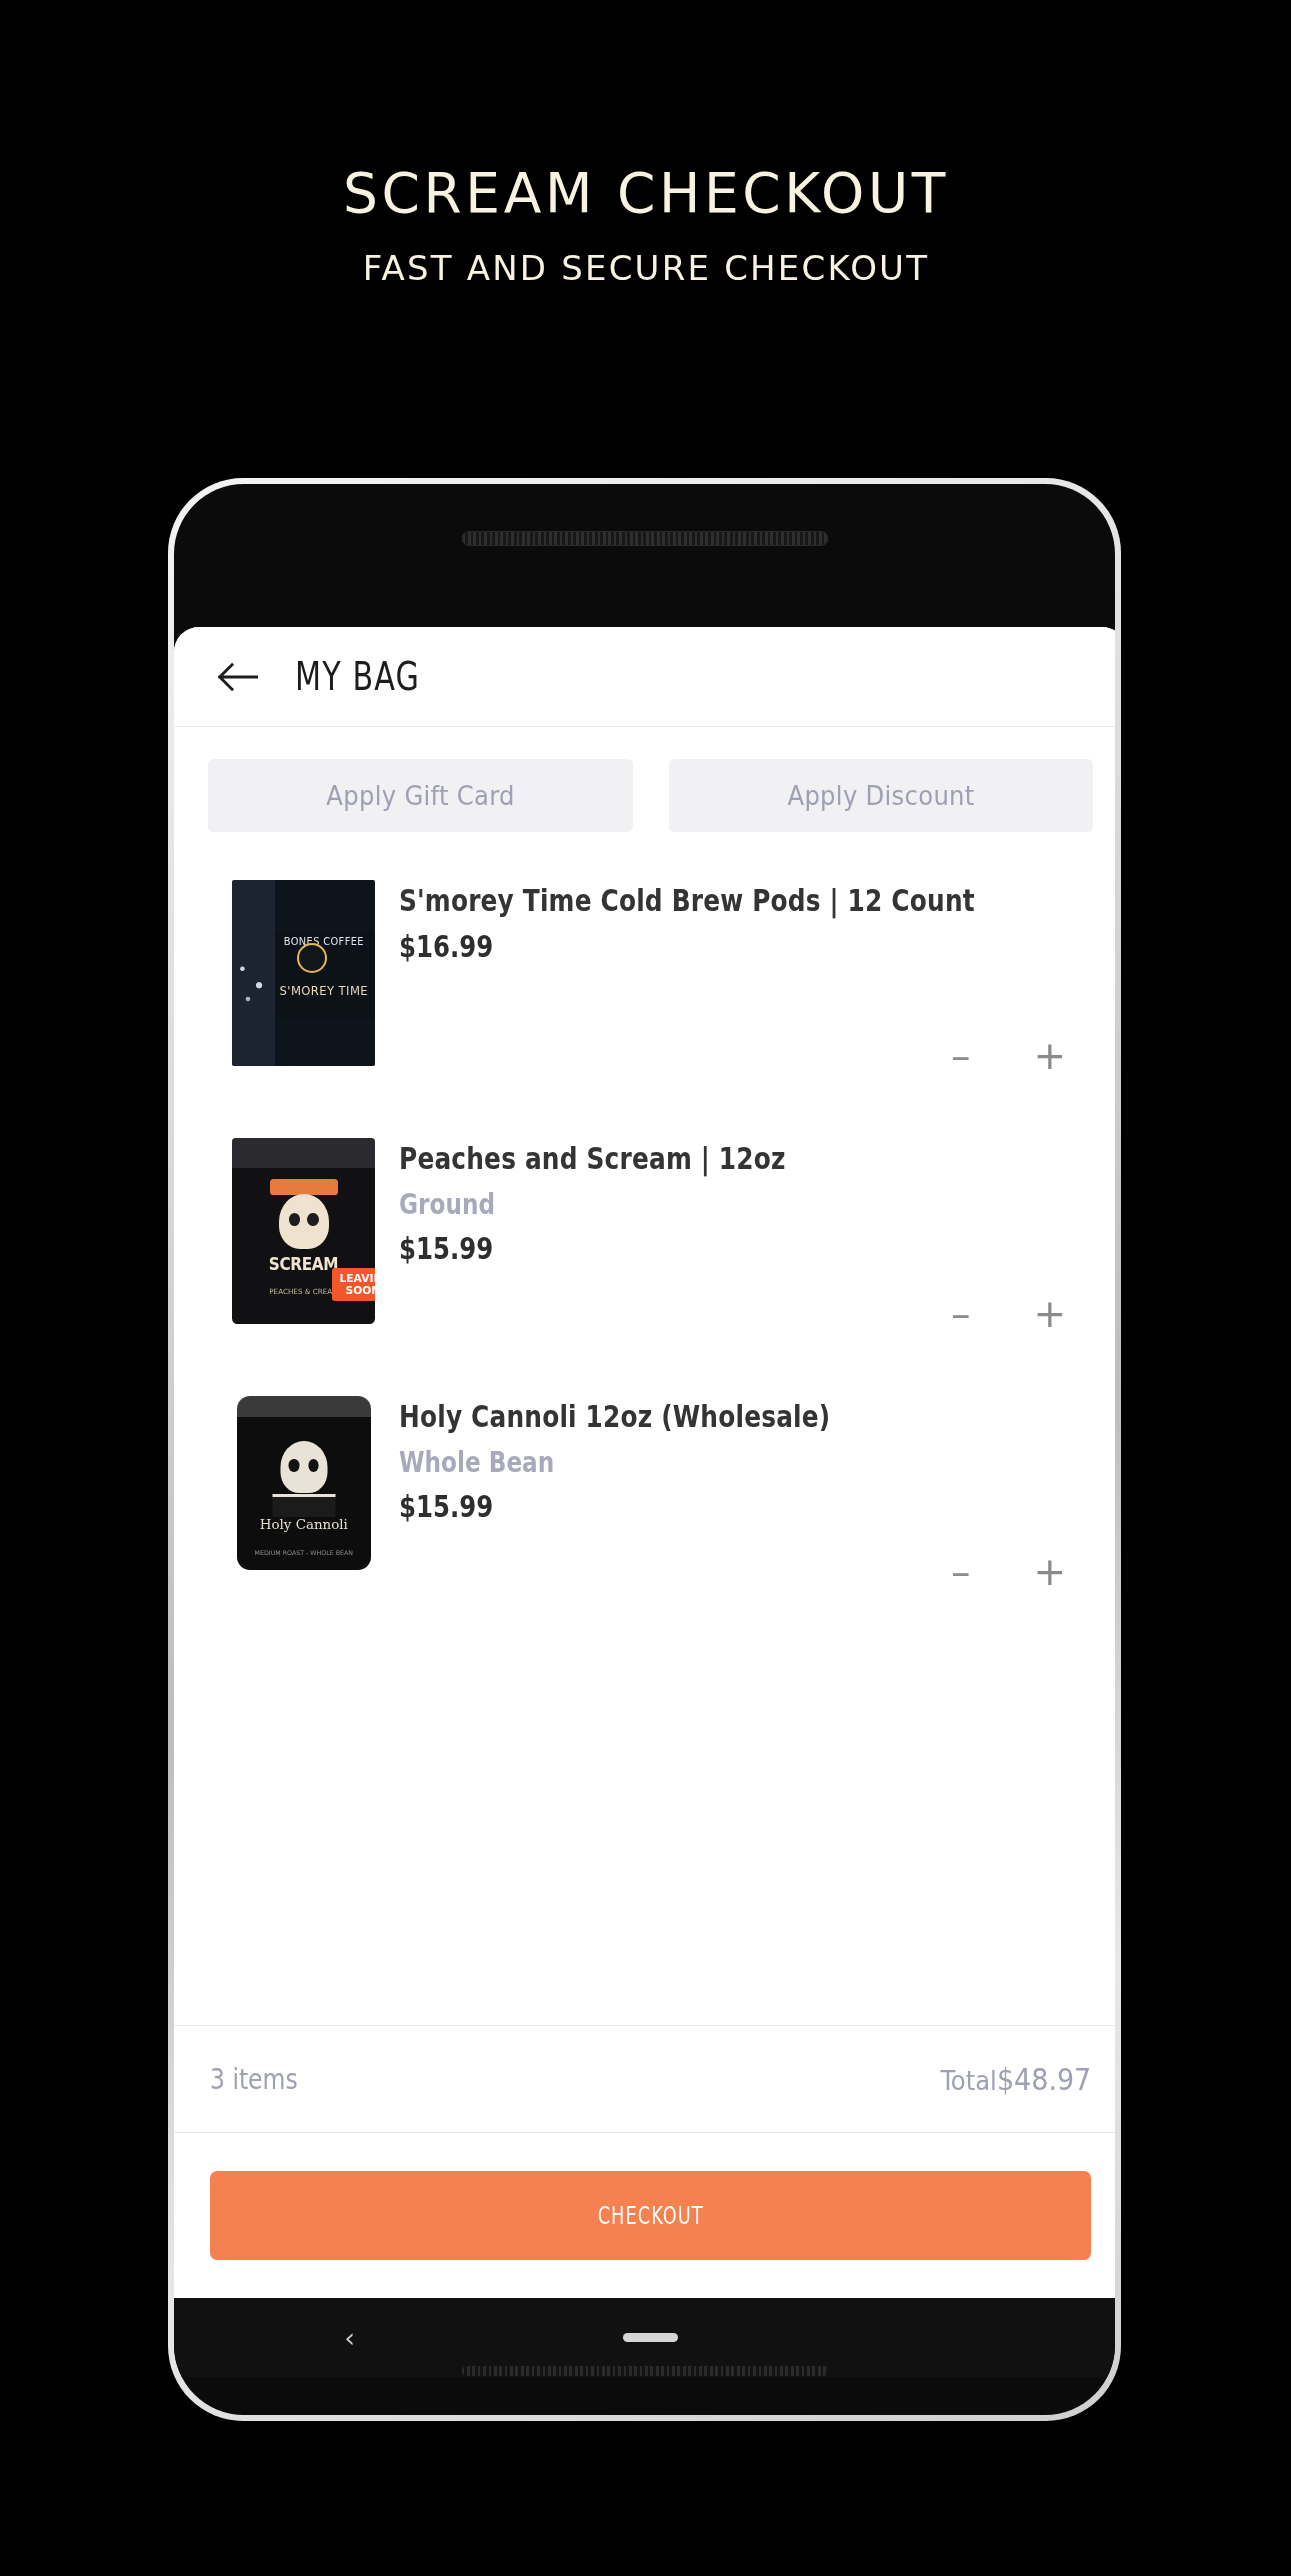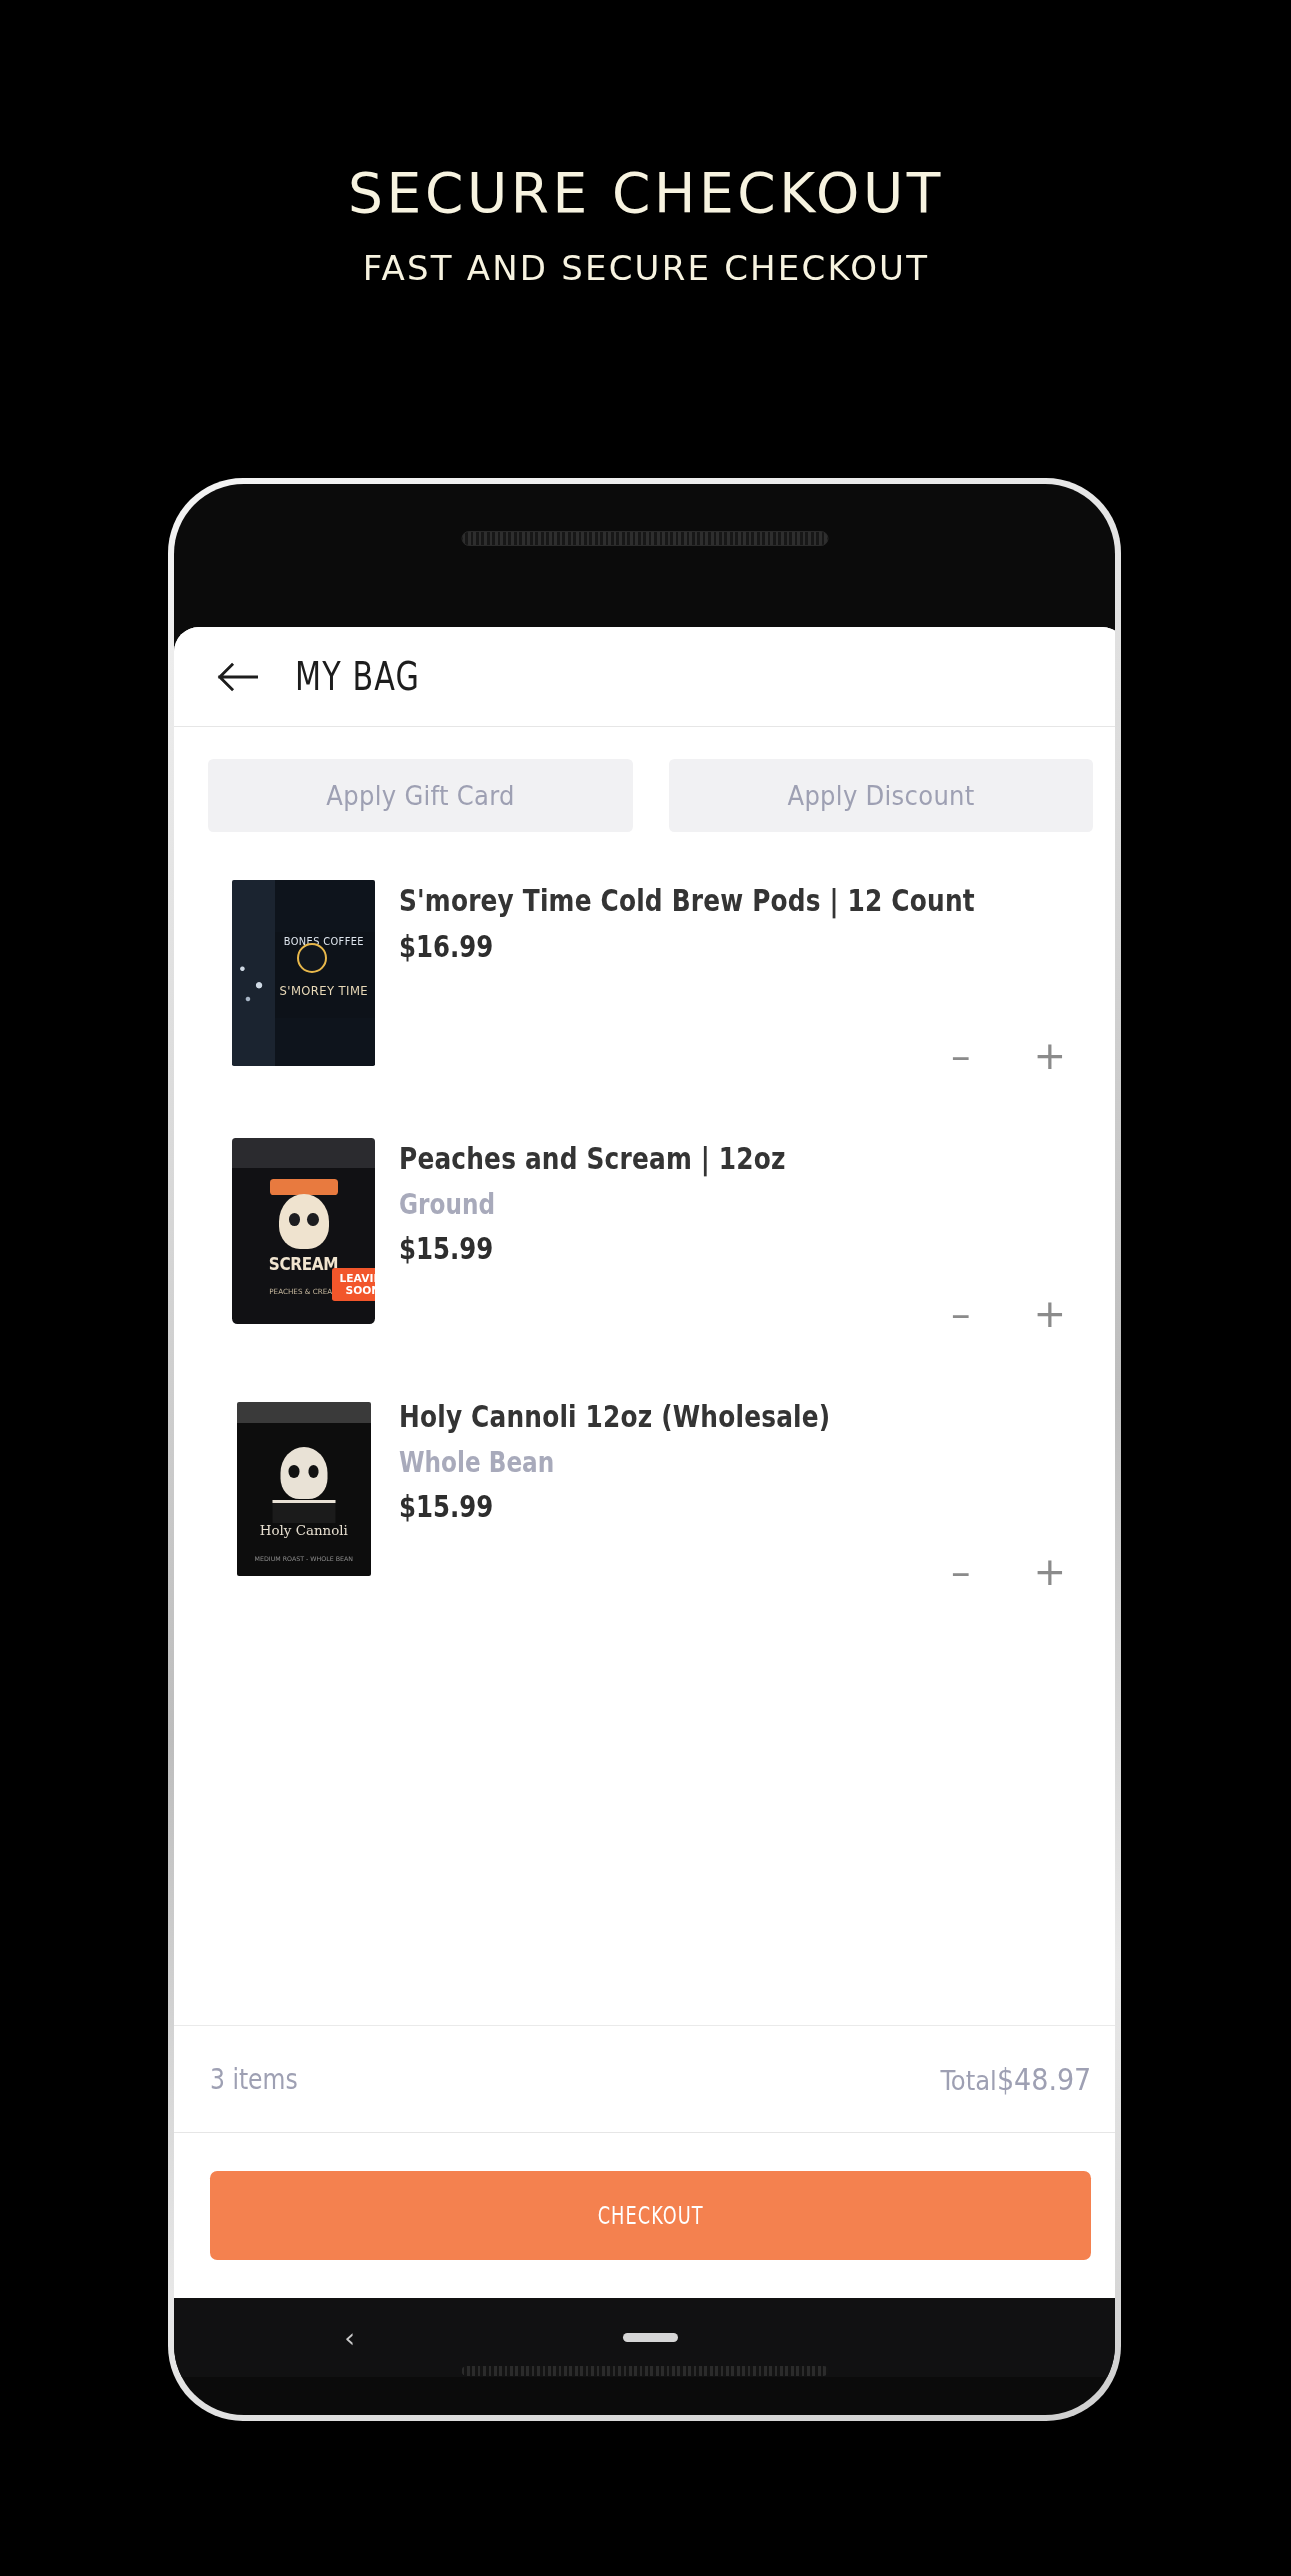--- a/index.html
+++ b/index.html
@@ -336,24 +336,24 @@
     padding: 5.4px 7.2px;
     border-radius: 2.7px;
     text-align: center;
     width: 66px;
   }
 
   
   .art-cannoli {
     width: 134px; height: 174px;
     background: linear-gradient(180deg,#3a3a3a 0 12%, #0d0d0d 12% 100%);
-    border-radius: 2px;
+    border-radius: 13px;
     position: relative;
     overflow: hidden;
-    margin: 6px auto;
+    margin: 0 auto;
   }
   .art-cannoli .face {
     position: absolute; left: 50%; top: 26%;
     transform: translateX(-50%);
     width: 47px; height: 52px;
     border-radius: 50% 50% 40% 40%;
     background: #e9e2d6;
   }
   .art-cannoli .face::before,
   .art-cannoli .face::after {
@@ -511,21 +511,21 @@
     border-radius: 5.4px;
     background: #d6d6d6;
   }
 </style>
 </head>
 <body>
 
 <div class="page">
 
   <div class="promo">
-    <div class="promo-title">SECURE CHECKOUT</div>
+    <div class="promo-title">SCREAM CHECKOUT</div>
     <div class="promo-sub">FAST AND SECURE CHECKOUT</div>
   </div>
 
   <div class="phone">
     <div class="phone-inner">
 
       <div class="earpiece"></div>
       <div class="front-camera"></div>
       <div class="btn-power"></div>
       <div class="btn-volume"></div>

